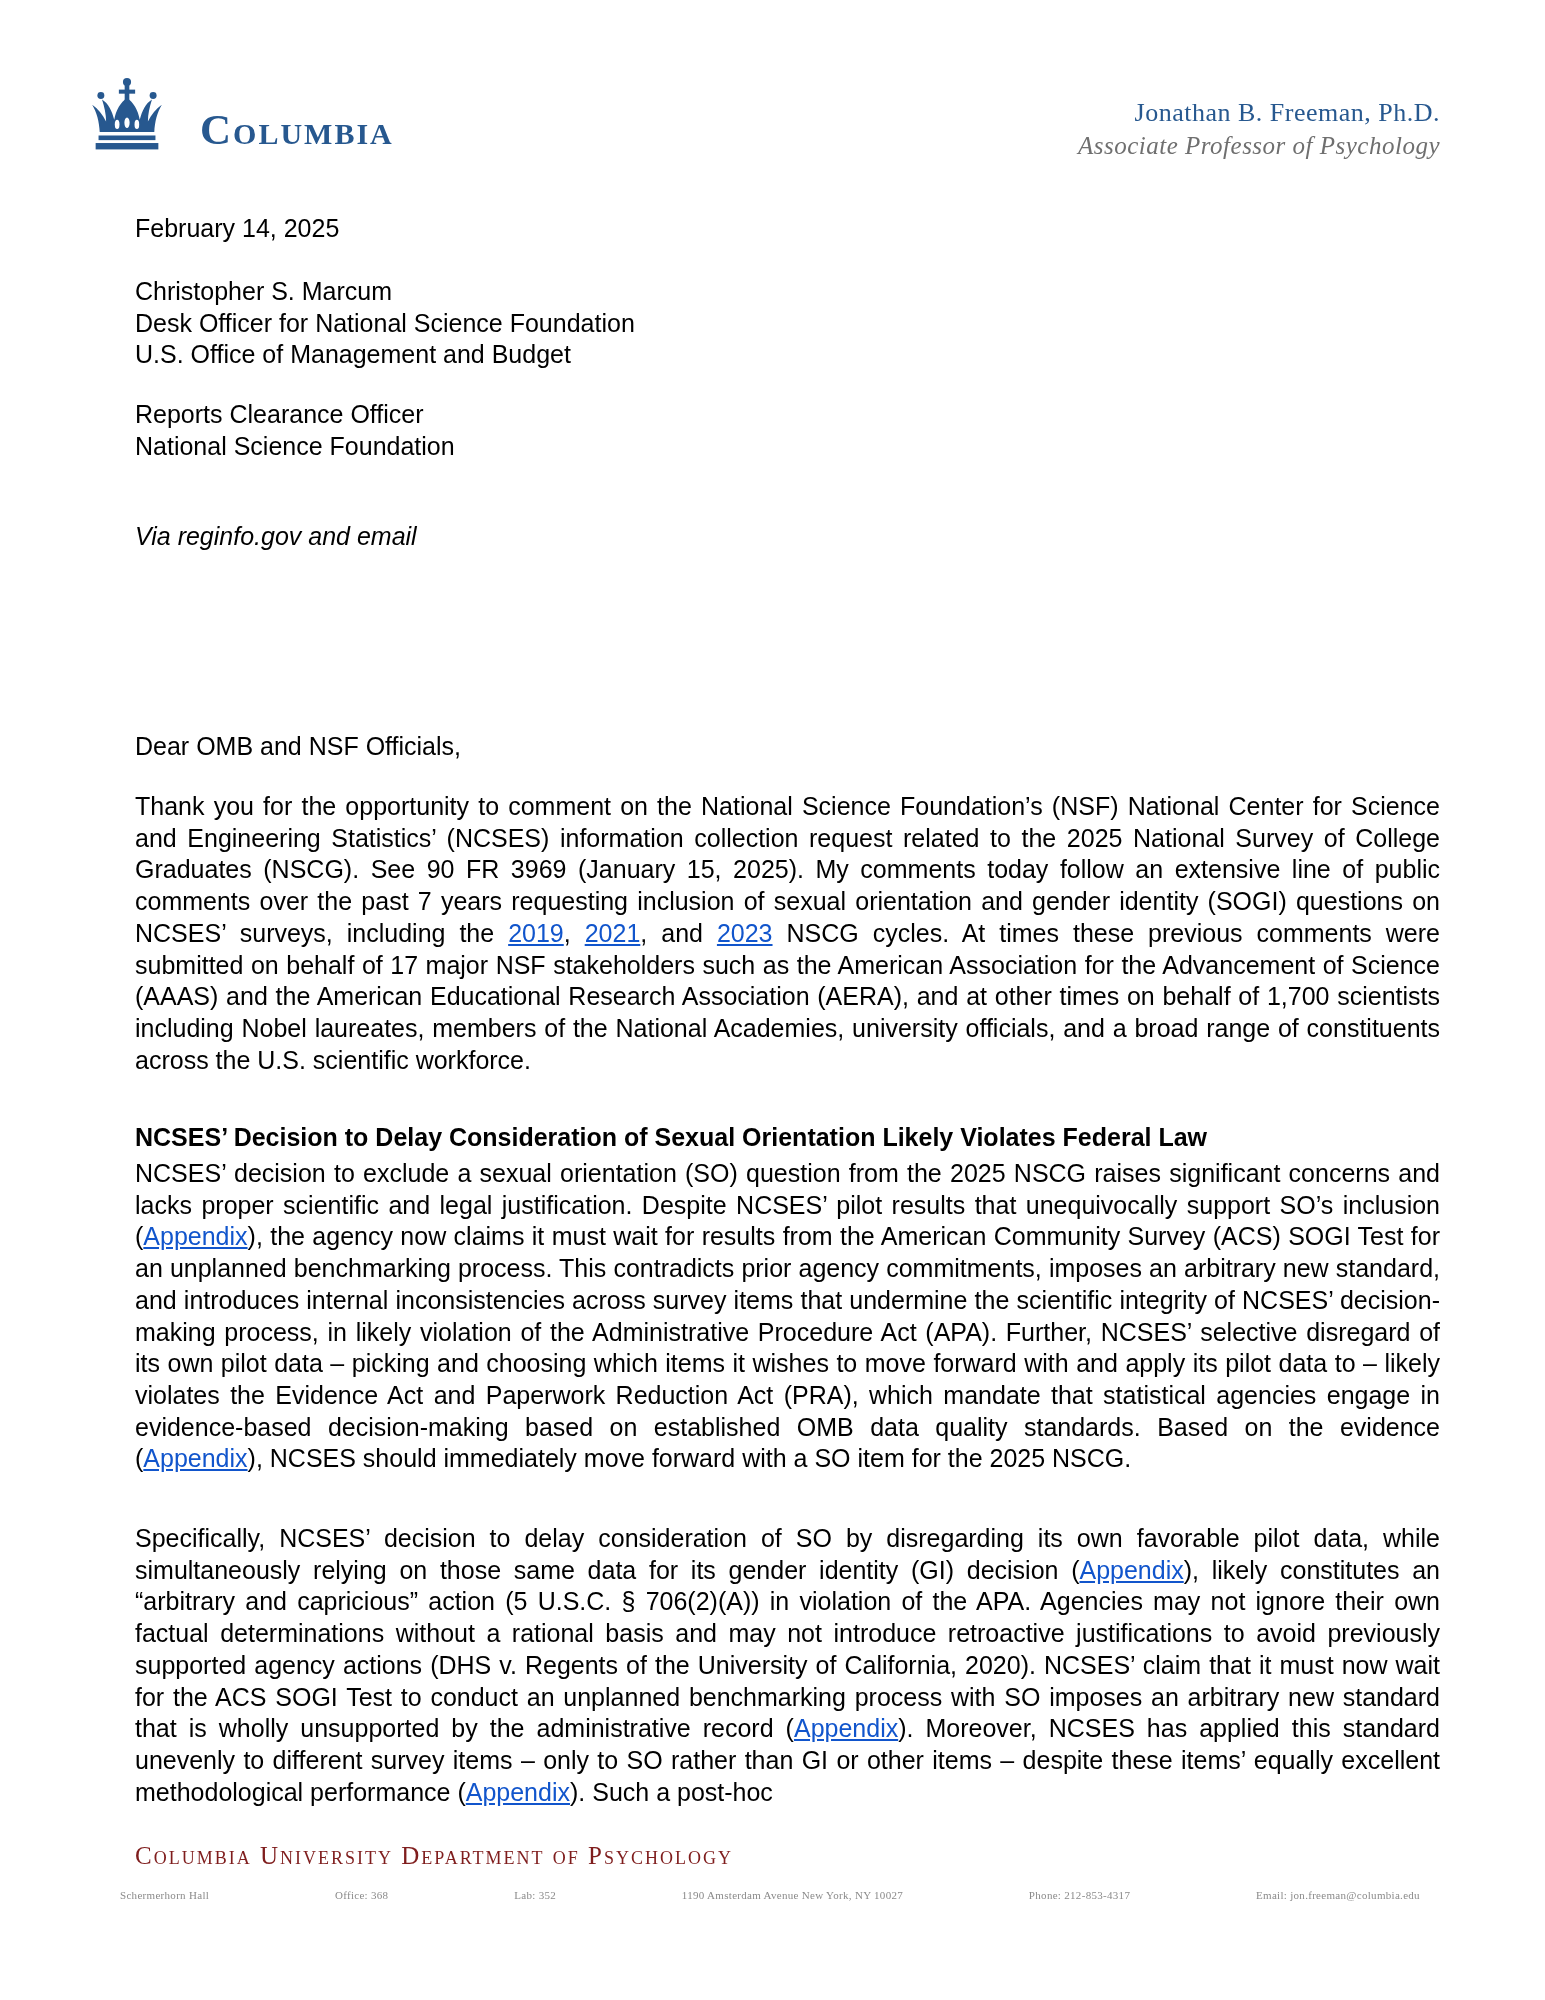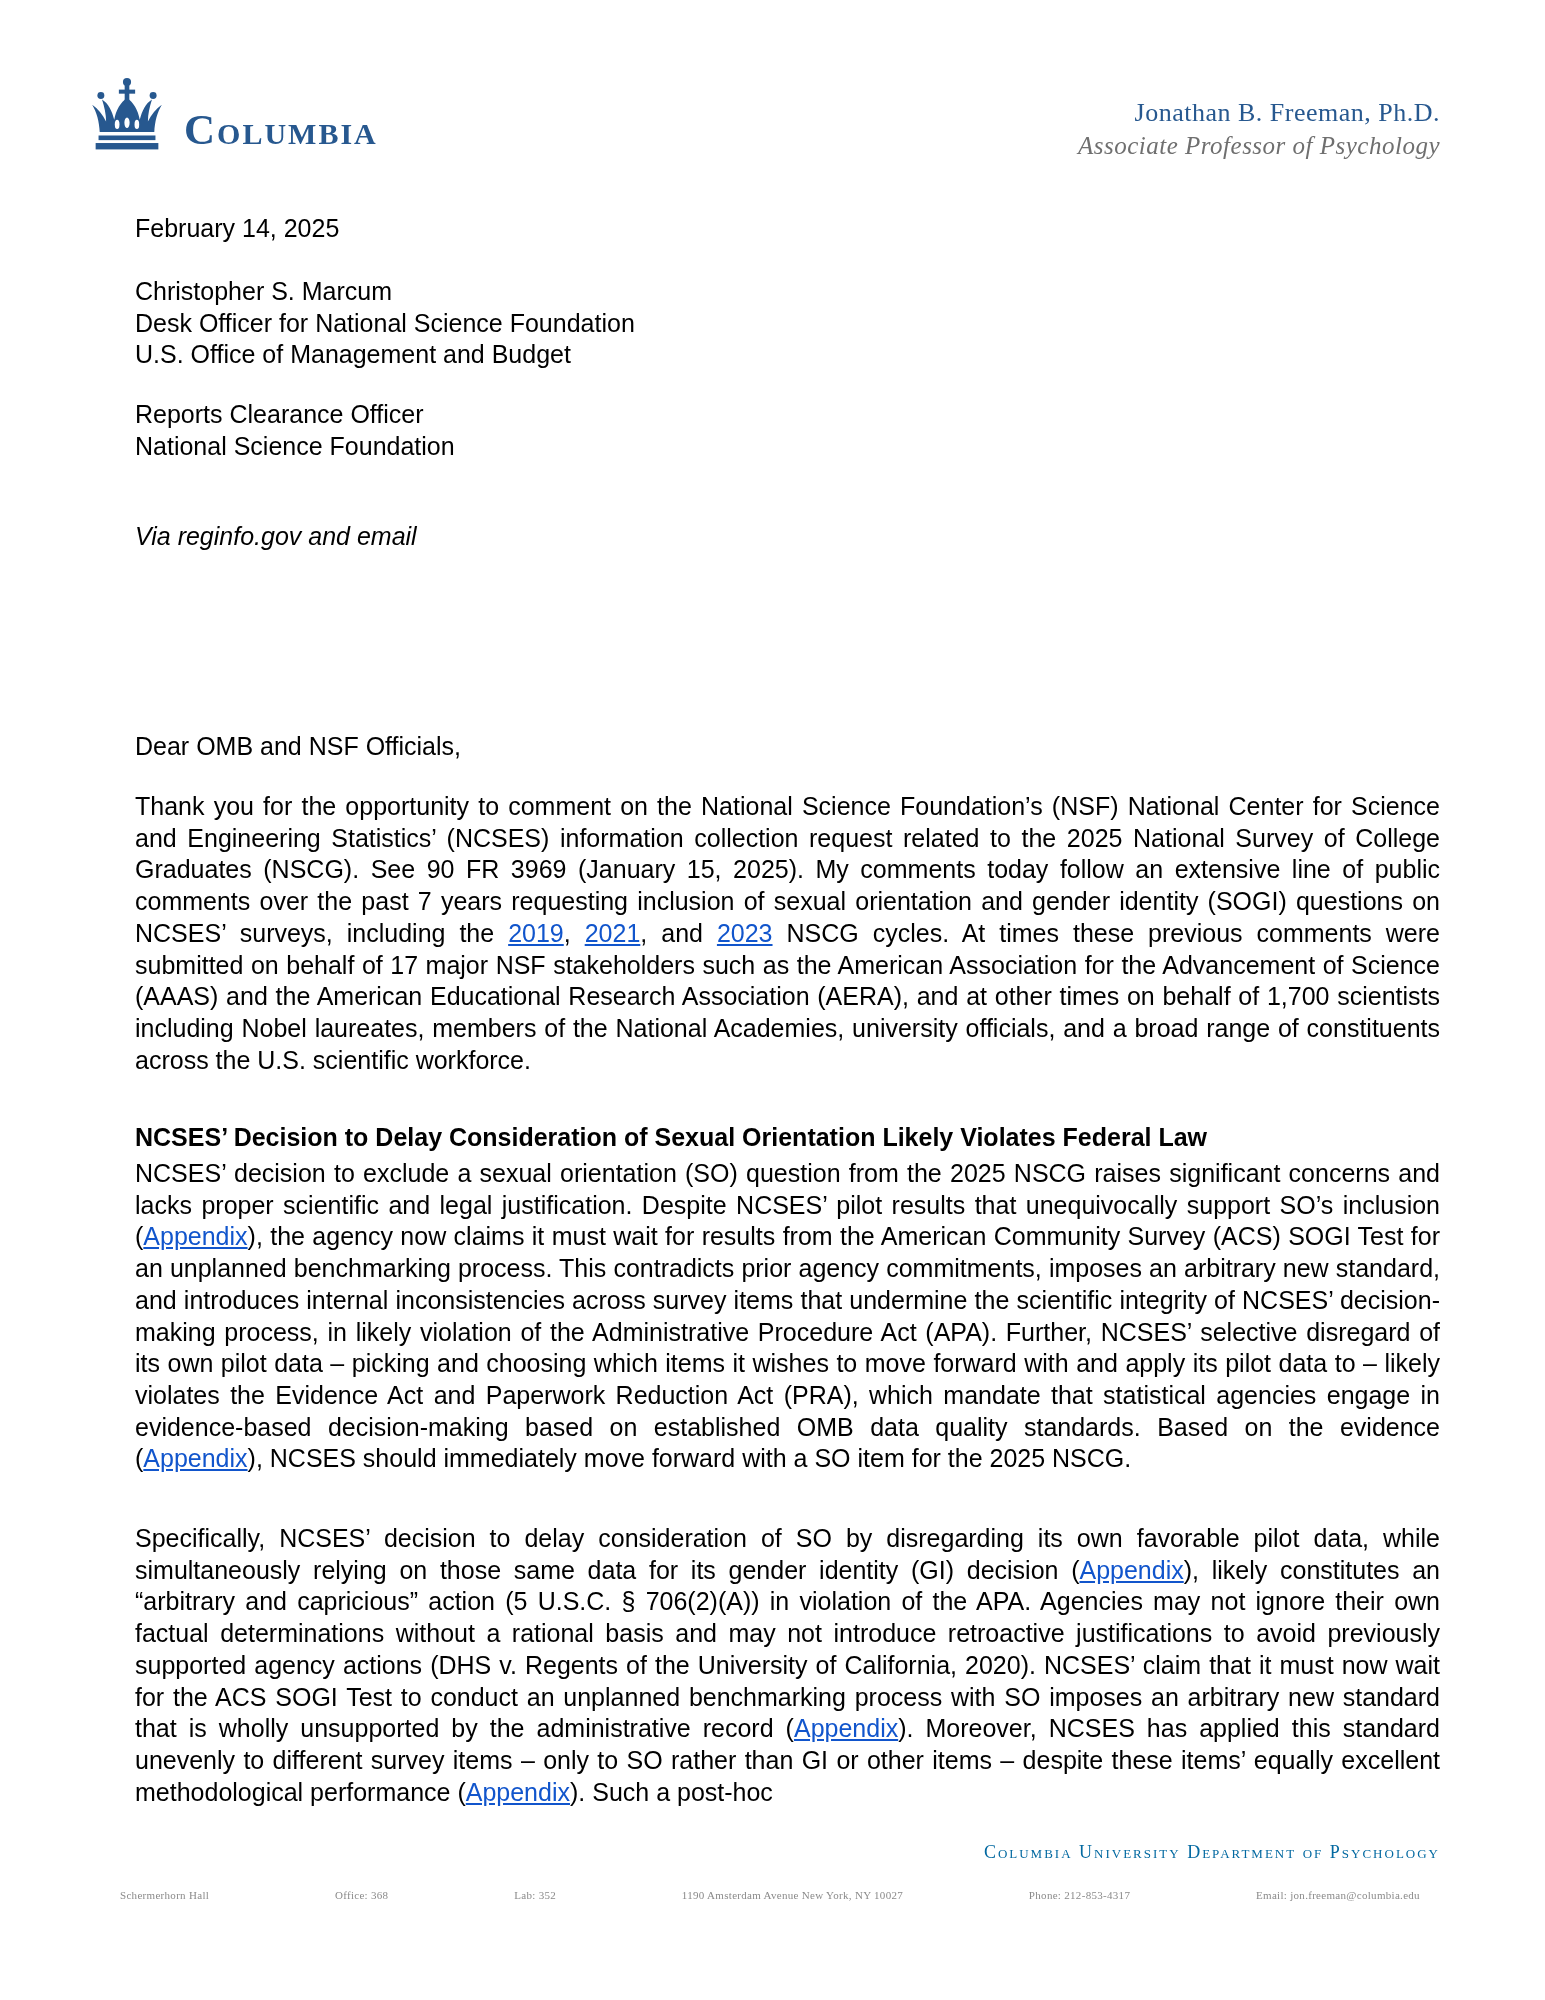--- a/index.html
+++ b/index.html
@@ -16,21 +16,21 @@
   .logo{position:absolute;left:92px;top:78px;display:flex;align-items:flex-start;}
   .crown{display:block;}
   .wordmark{
     font-family:"Liberation Serif","DejaVu Serif",serif;
     font-variant:small-caps;
     font-weight:600;
     font-size:43px;
     letter-spacing:2px;
     color:#27588F;
     line-height:1;
-    margin-left:22px;
+    margin-left:38px;
     margin-top:30px;
   }
   .sender{position:absolute;right:105px;top:96px;text-align:right;
     font-family:"Liberation Serif","DejaVu Serif",serif;line-height:33px;}
   .sender-name{font-size:26px;color:#27588F;letter-spacing:0.5px;}
   .sender-title{font-size:25px;color:#6f6f6f;font-style:italic;letter-spacing:0.5px;}
 
   
   .blk{position:absolute;left:135px;width:1305px;font-size:25px;line-height:31.7px;}
   .date{top:213px;}
@@ -43,25 +43,25 @@
   .para{text-align:justify;}
   .p1{top:791px;}
   .heading{top:1098px;font-weight:bold;margin-top:24px;}
   .p2{top:1158px;}
   .p3{top:1523px;}
   a.link{color:#1155CC;text-decoration:underline;cursor:pointer;}
 
   
   .footer-dept{
     position:absolute;left:135px;width:1305px;top:1842px;
-    text-align:right;
+    text-align:left;
     font-family:"Liberation Serif","DejaVu Serif",serif;
     font-variant:small-caps;
-    font-size:18px;letter-spacing:2px;
-    color:#0369a1;
+    font-size:25px;letter-spacing:2px;
+    color:#7f1d1d;
   }
   .footer-items{
     position:absolute;left:120px;width:1300px;top:1889px;
     display:flex;justify-content:space-between;align-items:flex-start;
     font-family:"Liberation Serif","DejaVu Serif",serif;
     font-size:11px;color:#8a8a8a;letter-spacing:0.3px;
   }
 </style>
 </head>
 <body>

